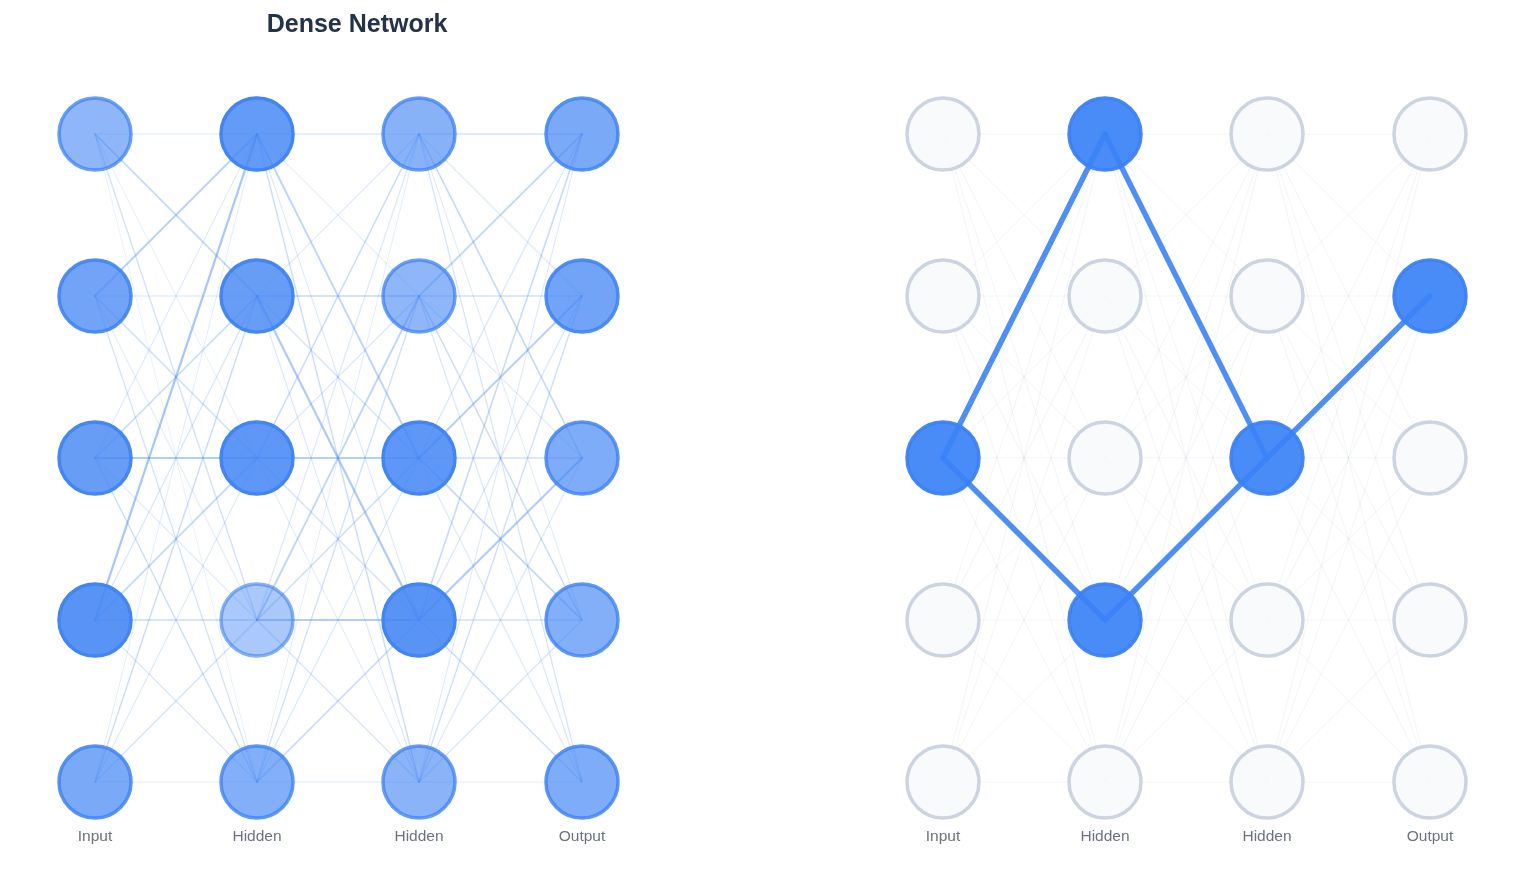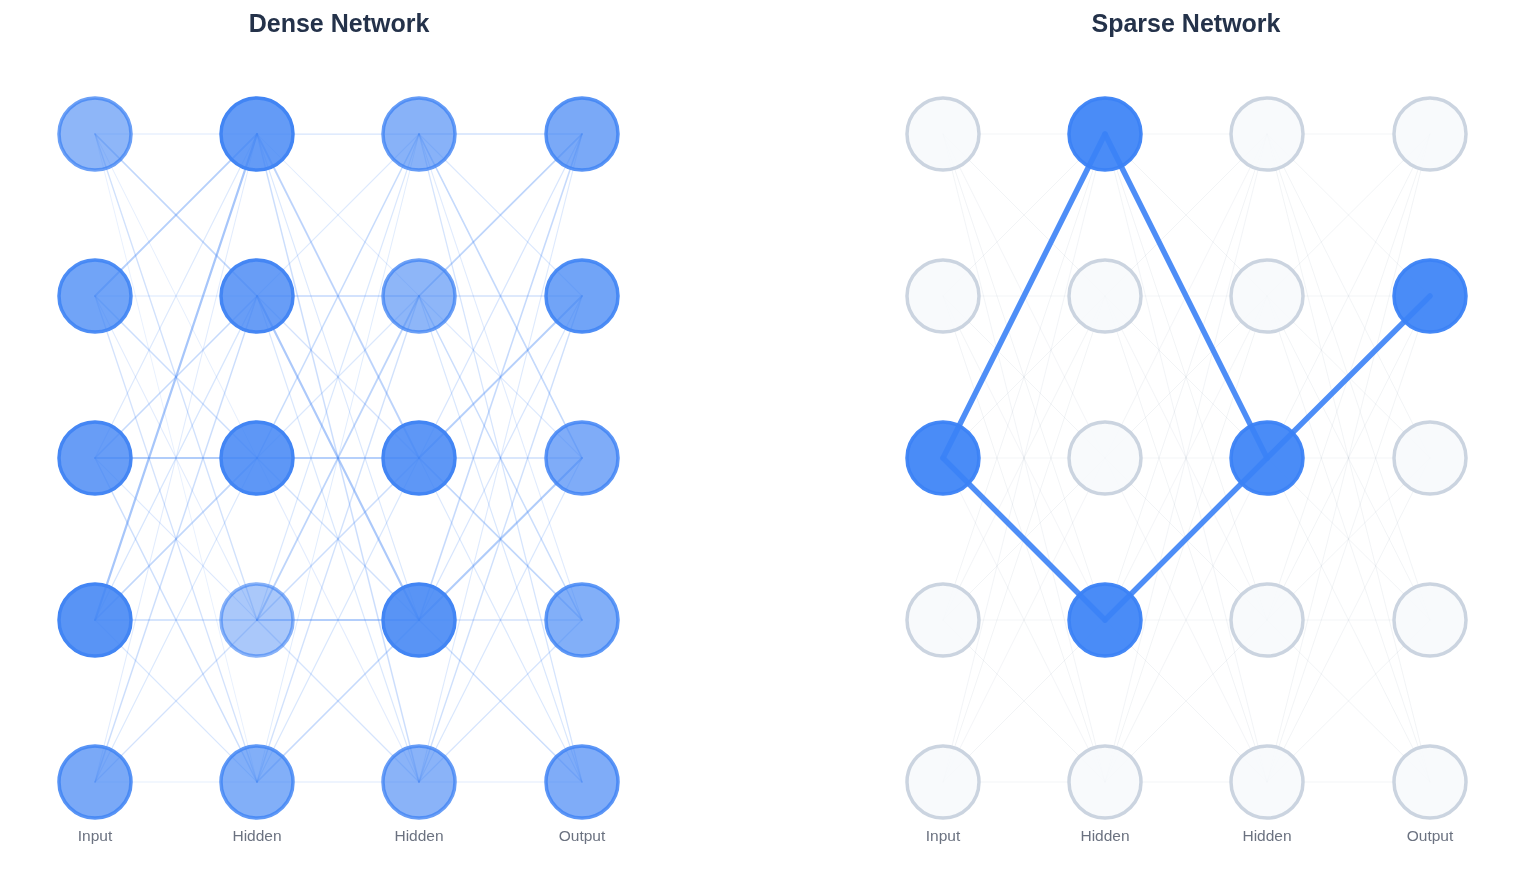--- a/index.html
+++ b/index.html
@@ -18,35 +18,34 @@
   }
   .panel-title{
     position:absolute;
     top:9px;
     transform:translateX(-50%);
     font-size:25px;
     font-weight:bold;
     color:#24324a;
     white-space:nowrap;
   }
-  #title-dense{ left:339px; }
+  #title-dense{ left:357px; }
   #title-sparse{ left:1186px; }
   svg{ position:absolute; left:0; top:0; }
   .layer-label{
     font-size:15.5px;
     fill:#6b7280;
     text-anchor:middle;
   }
 </style>
 </head>
 <body>
 
 <div class="stage">
   <div class="panel-title" id="title-dense">Dense Network</div>
-  <div class="panel-title" id="title-sparse">Sparse Network</div>
   <svg id="net-svg" width="1525" height="879" viewBox="0 0 1525 879">
       <line x1="95" y1="134" x2="257" y2="134" stroke="#4285f4" stroke-opacity="0.179" stroke-width="1.096" stroke-linecap="round"></line>
       <line x1="95" y1="134" x2="257" y2="296" stroke="#4285f4" stroke-opacity="0.3275" stroke-width="1.69" stroke-linecap="round"></line>
       <line x1="95" y1="134" x2="257" y2="458" stroke="#4285f4" stroke-opacity="0.14600000000000002" stroke-width="0.964" stroke-linecap="round"></line>
       <line x1="95" y1="134" x2="257" y2="620" stroke="#4285f4" stroke-opacity="0.245" stroke-width="1.3599999999999999" stroke-linecap="round"></line>
       <line x1="95" y1="134" x2="257" y2="782" stroke="#4285f4" stroke-opacity="0.135" stroke-width="0.9199999999999999" stroke-linecap="round"></line>
       <line x1="95" y1="296" x2="257" y2="134" stroke="#4285f4" stroke-opacity="0.38250000000000006" stroke-width="1.9100000000000001" stroke-linecap="round"></line>
       <line x1="95" y1="296" x2="257" y2="296" stroke="#4285f4" stroke-opacity="0.201" stroke-width="1.184" stroke-linecap="round"></line>
       <line x1="95" y1="296" x2="257" y2="458" stroke="#4285f4" stroke-opacity="0.2725" stroke-width="1.47" stroke-linecap="round"></line>
       <line x1="95" y1="296" x2="257" y2="620" stroke="#4285f4" stroke-opacity="0.1625" stroke-width="1.03" stroke-linecap="round"></line>

